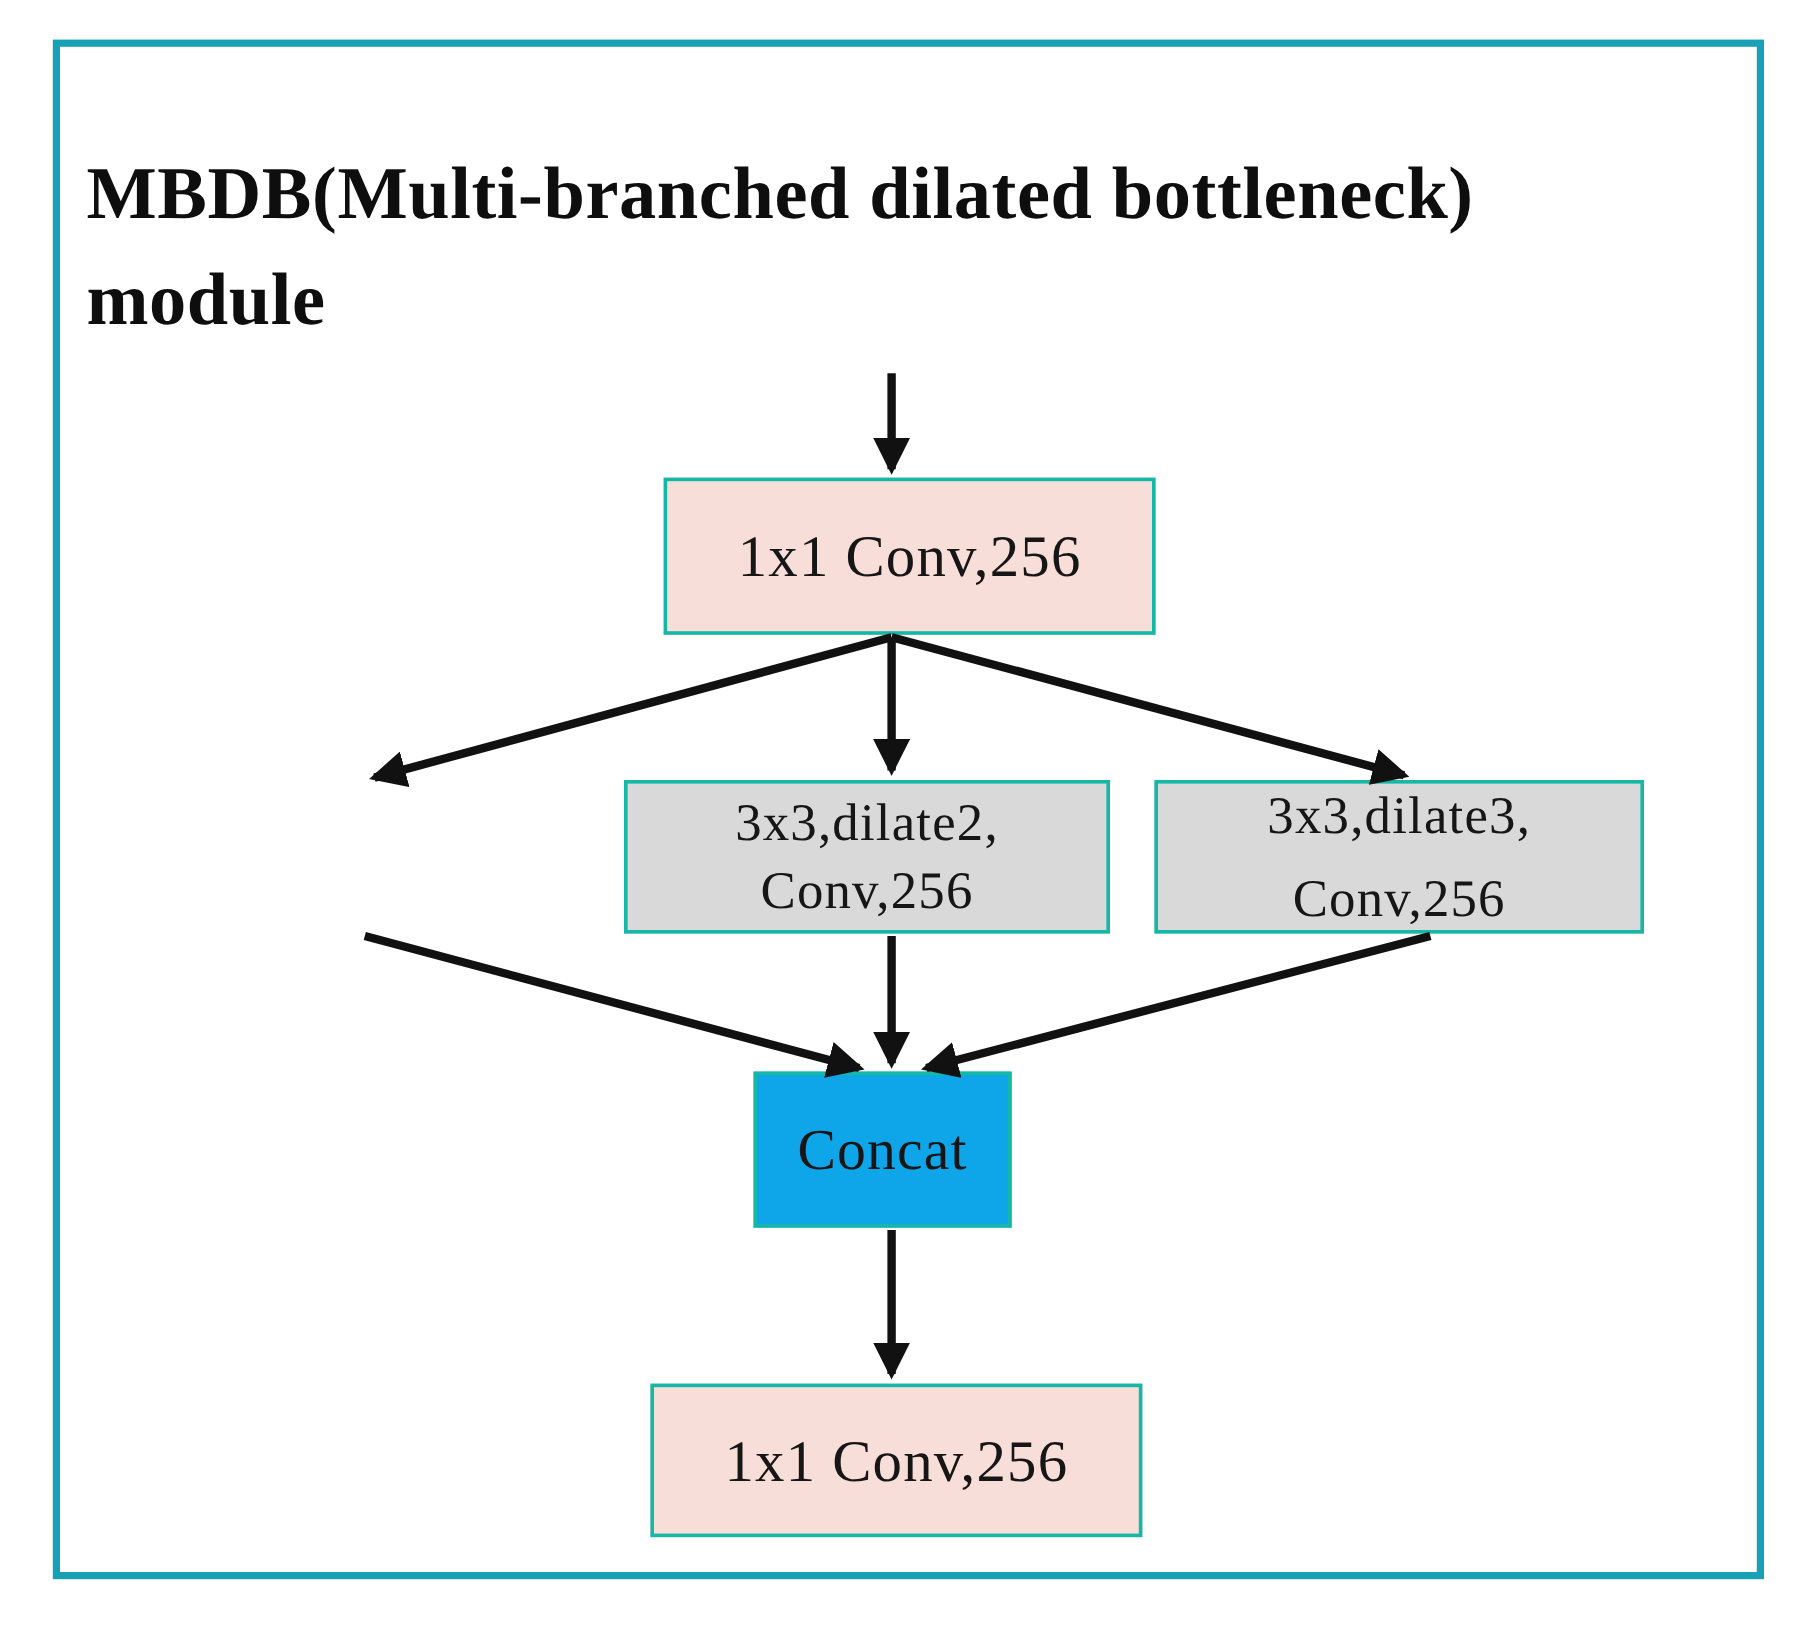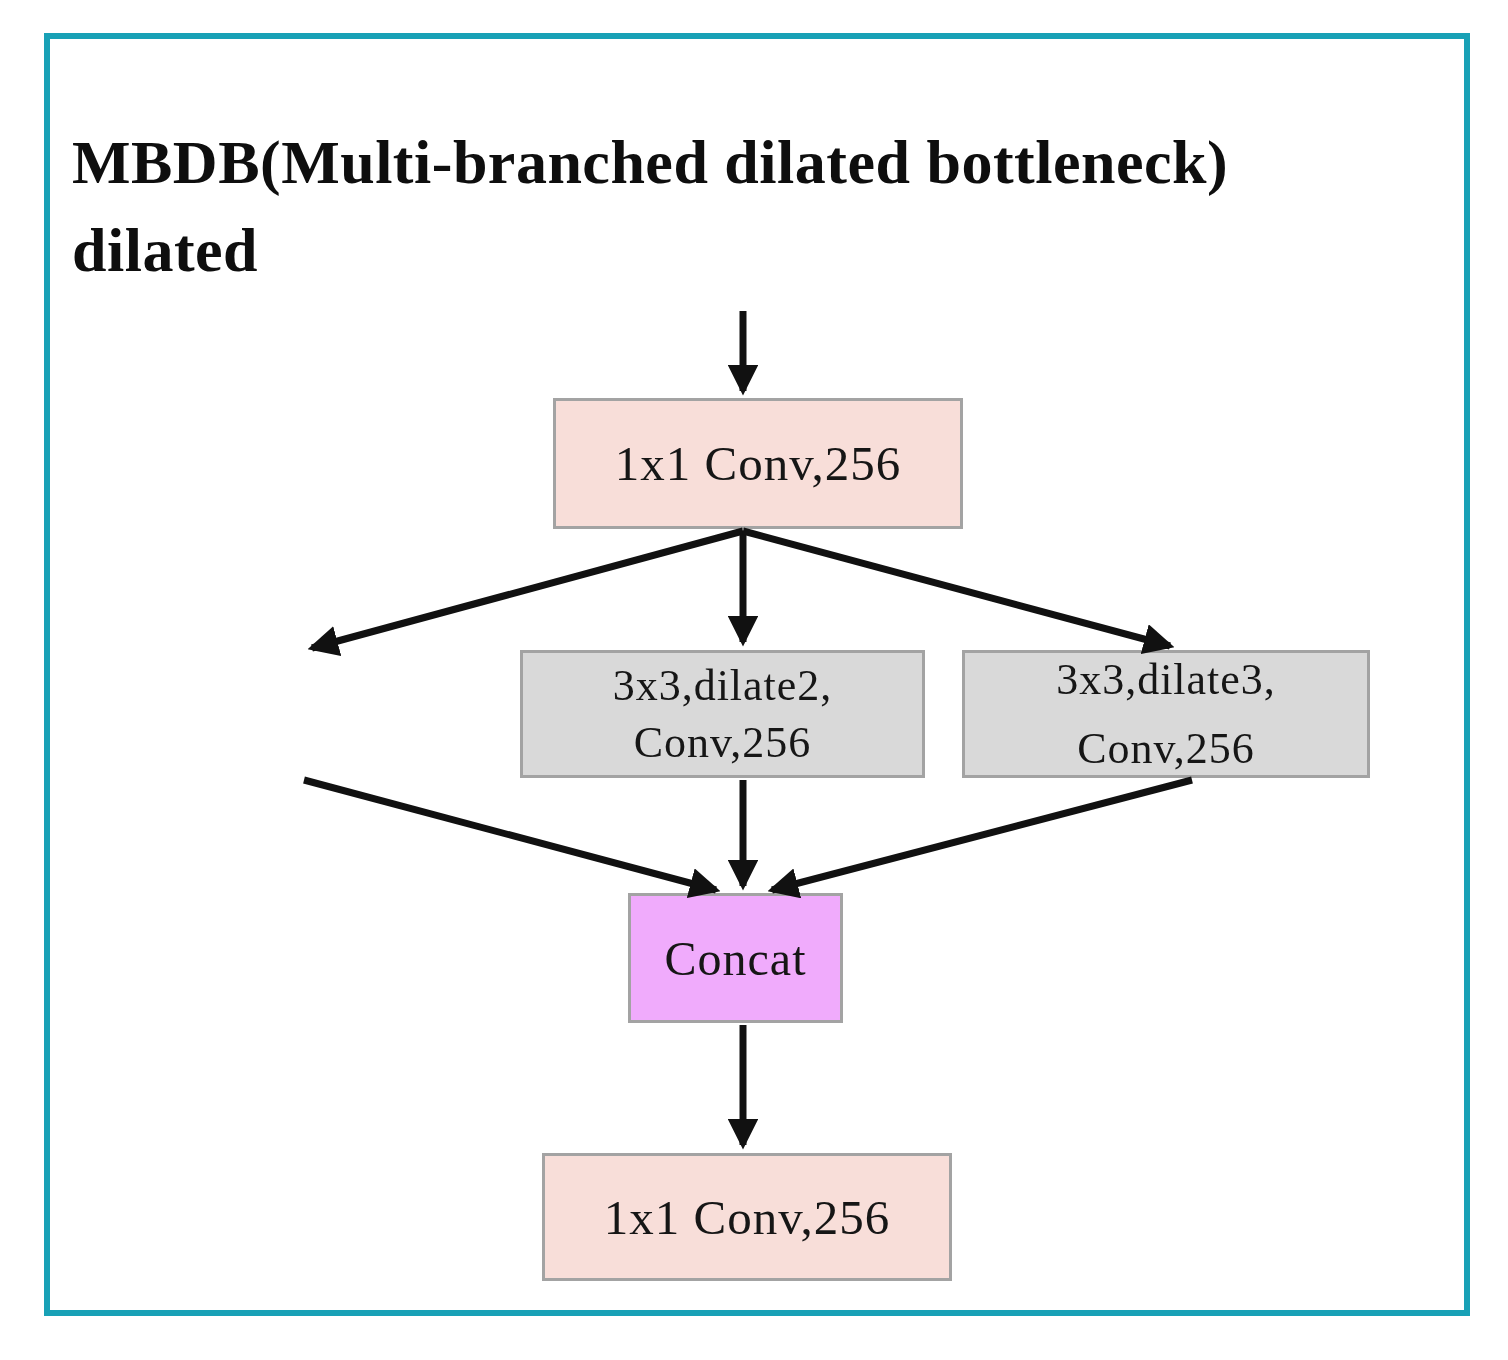--- a/index.html
+++ b/index.html
@@ -34,21 +34,21 @@
     font-size: 62px;
     font-weight: bold;
     line-height: 88px;
     color: #0e0e0e;
     letter-spacing: 0.5px;
   }
   .title .line { display: block; }
   .node {
     position: absolute;
     box-sizing: border-box;
-    border: 3px solid #a3a3a3;
+    border: 3px solid #14b8a6;
     display: flex;
     flex-direction: column;
     align-items: center;
     justify-content: center;
     text-align: center;
     color: #161616;
     letter-spacing: 1px;
   }
   .node .lbl { display: block; }
   #node-input-conv  { left: 553px; top: 398px;  width: 410px; height: 131px; font-size: 49px; }
@@ -73,39 +73,39 @@
 </style>
 </head>
 <body>
 
 <div id="canvas">
 
   <div class="frame" style="border-color: rgb(24, 161, 182); background-color: rgb(255, 255, 255);"></div>
 
   <div class="title">
     <span class="line">MBDB(Multi-branched dilated bottleneck)</span>
-    <span class="line">dilated</span>
+    <span class="line">module</span>
   </div>
 
   <div class="node" id="node-input-conv" style="background-color: rgb(248, 222, 217);">
     <span class="lbl">1x1 Conv,256</span>
   </div>
 
 
   <div class="node" id="node-branch2" style="background-color: rgb(217, 217, 217);">
     <span class="lbl">3x3,dilate2,</span>
     <span class="lbl">Conv,256</span>
   </div>
 
   <div class="node" id="node-branch3" style="background-color: rgb(217, 217, 217); gap: 12px;">
     <span class="lbl">3x3,dilate3,</span>
     <span class="lbl">Conv,256</span>
   </div>
 
-  <div class="node" id="node-concat" style="background-color: #f0abfc;">
+  <div class="node" id="node-concat" style="background-color: #0ea5e9;">
     <span class="lbl">Concat</span>
   </div>
 
   <div class="node" id="node-output-conv" style="background-color: rgb(248, 222, 217);">
     <span class="lbl">1x1 Conv,256</span>
   </div>
 
   <svg class="arrows" viewBox="0 0 1508 1360">
     <defs>
       <marker id="ah" viewBox="0 0 10 10" refX="8.5" refY="5" markerWidth="4.4" markerHeight="4.4" orient="auto-start-reverse">

